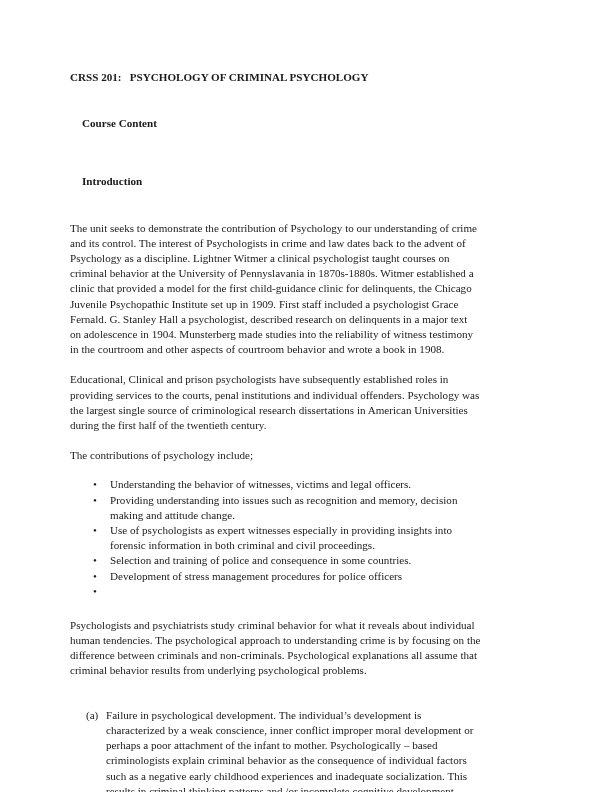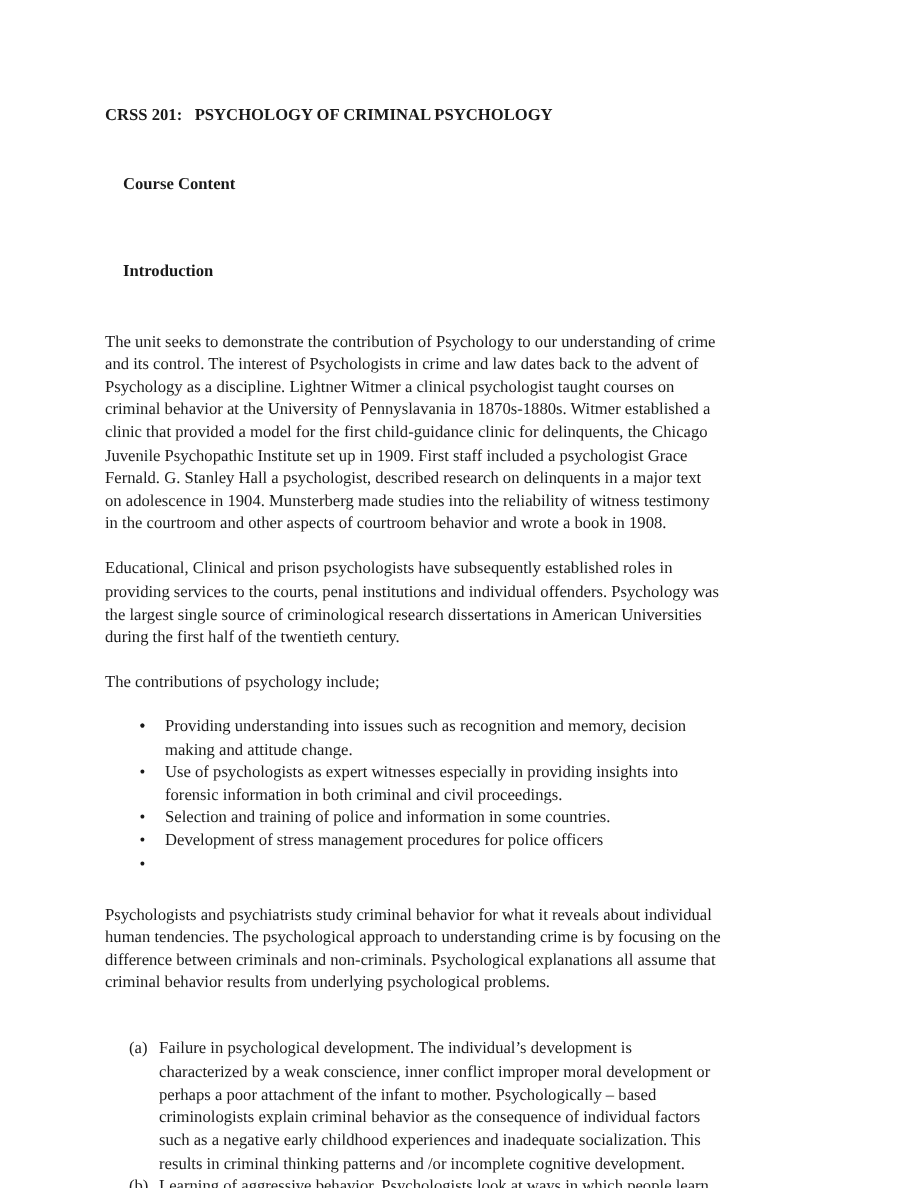--- a/index.html
+++ b/index.html
@@ -94,24 +94,24 @@
 
   <p class="body-par">Educational, Clinical and prison psychologists have subsequently established roles in providing services to the courts, penal institutions and individual offenders. Psychology was the largest single source of criminological research dissertations in American Universities during the first half of the twentieth century.</p>
 
   <div class="gap-par"></div>
 
   <p class="body-par">The contributions of psychology include;</p>
 
   <div class="gap-small"></div>
 
   <ul class="bullets">
-    <li><span class="dot">•</span></li>
+    <li><span class="dot">•</span><span>Understanding the behavior of witnesses, victims and legal officers.</span></li>
     <li><span class="dot">•</span><span>Providing understanding into issues such as recognition and memory, decision making and attitude change.</span></li>
     <li><span class="dot">•</span><span>Use of psychologists as expert witnesses especially in providing insights into forensic information in both criminal and civil proceedings.</span></li>
-    <li><span class="dot">•</span><span>Selection and training of police and information in some countries.</span></li>
+    <li><span class="dot">•</span><span>Selection and training of police and consequence in some countries.</span></li>
     <li><span class="dot">•</span><span>Development of stress management procedures for police officers</span></li>
     <li><span class="dot">•</span></li>
   </ul>
 
   <div class="gap-par"></div>
 
 
   <div class="gap-head"></div>
 
   <p class="body-par">Psychologists and psychiatrists study criminal behavior for what it reveals about individual human tendencies. The psychological approach to understanding crime is by focusing on the difference between criminals and non-criminals. Psychological explanations all assume that criminal behavior results from underlying psychological problems.</p>

